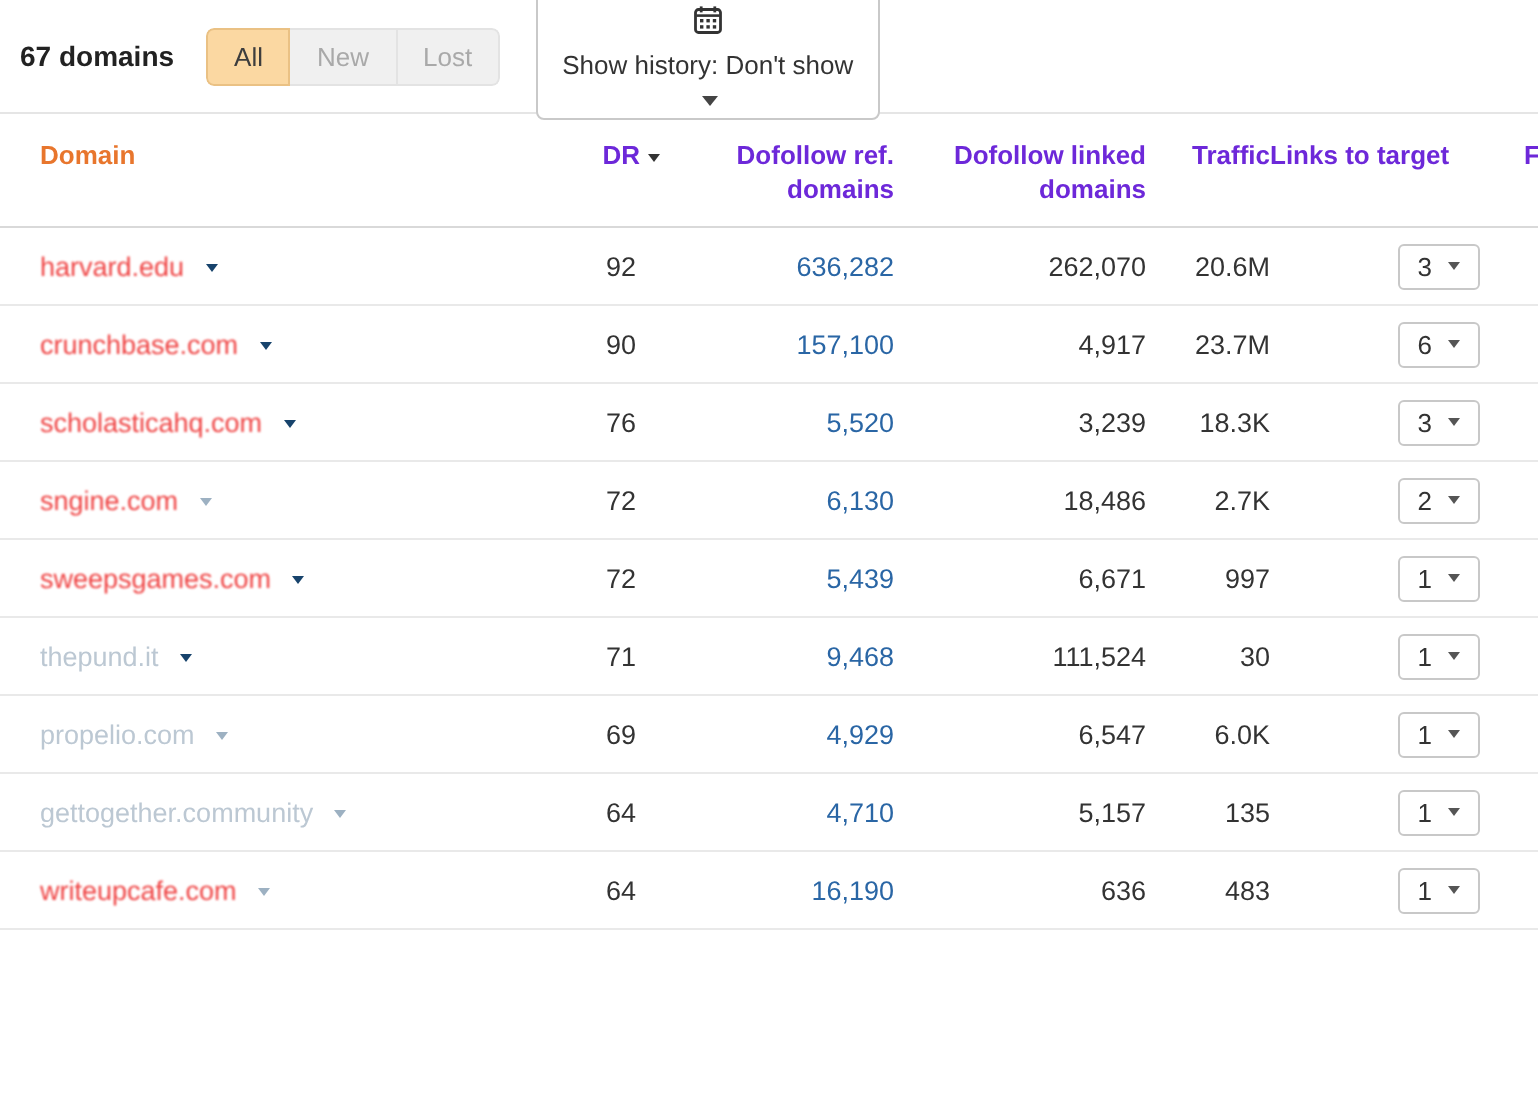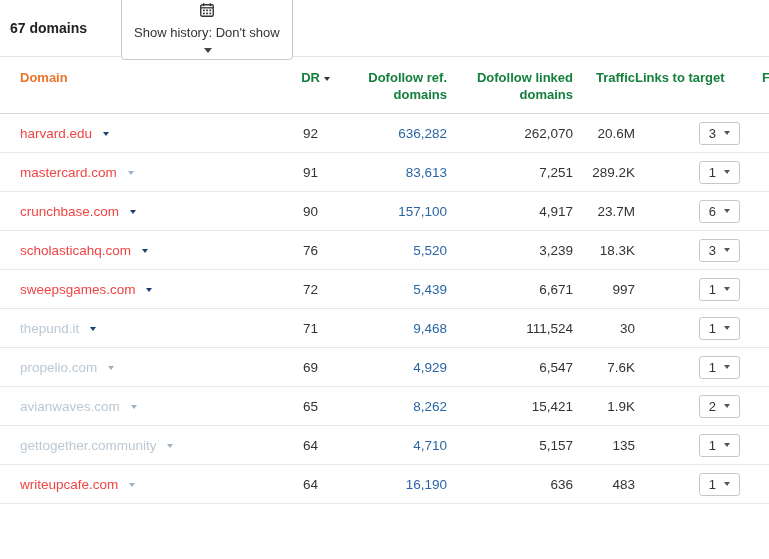--- a/index.html
+++ b/index.html
@@ -25,21 +25,21 @@
   .caret { display:inline-block; width:0; height:0;
            border-left:4px solid transparent; border-right:4px solid transparent;
            border-top:5px solid currentColor; vertical-align:middle; }
   .caret.sm { border-left-width:3.5px; border-right-width:3.5px; border-top-width:4.5px; }
 
   
   table { border-collapse:collapse; table-layout:fixed; width:769px; }
   col.c0{width:288px} col.c1{width:42px} col.c2{width:117px} col.c3{width:126px}
   col.c4{width:62px} col.c5{width:112px} col.c6{width:22px}
   thead td { vertical-align:top; padding-top:12px; padding-bottom:10px;
-             font-size:13px; font-weight:bold; color:#15803d;
+             font-size:13px; font-weight:bold; color:#6d28d9;
              border-bottom:1px solid #d9d9d9; line-height:17px; }
   thead .h-domain { padding-left:20px; color:var(--accent,#e8762d); }
   .ta-r { text-align:right; }
   thead .h-dr { text-align:right; }
   thead .h-links { text-align:left; padding-right:4px; }
   thead .h-clip { white-space:nowrap; overflow:hidden; padding-left:15px; }
 
   tbody td { height:39px; font-size:13.5px; border-bottom:1px solid #e9e9e9;
              vertical-align:middle; }
   td.c-domain { padding-left:20px; white-space:nowrap; overflow:hidden; }
@@ -65,20 +65,25 @@
   .select-caret { color:#555; }
   .sort-caret { color:#333; margin-left:4px; }
   .btn-caret { color:#444; margin-left:2px; }
 </style>
 </head>
 <body>
 
 <div class="toolbar">
   <span class="count">67 domains</span>
 
+  <span class="tab-group">
+    <span class="tab active">All</span>
+    <span class="tab">New</span>
+    <span class="tab">Lost</span>
+  </span>
 
   <span class="history-btn">
     <span class="cal-icon">
       <svg width="14" height="14" viewBox="0 0 14 14">
         <rect x="0.75" y="1.75" width="12.5" height="11.5" rx="1.5" fill="none" stroke="#333" stroke-width="1.4"></rect>
         <line x1="3.6" y1="0.2" x2="3.6" y2="3.2" stroke="#333" stroke-width="1.4"></line>
         <line x1="10.4" y1="0.2" x2="10.4" y2="3.2" stroke="#333" stroke-width="1.4"></line>
         <line x1="1.2" y1="4.8" x2="12.8" y2="4.8" stroke="#333" stroke-width="1.3"></line>
         <rect x="3" y="6.5" width="1.7" height="1.7" fill="#333"></rect>
         <rect x="6.2" y="6.5" width="1.7" height="1.7" fill="#333"></rect>
@@ -145,39 +150,20 @@
     <td class="c-links">
       <span class="select-box">
         <span>3</span>
         <span class="caret sm select-caret"></span>
       </span>
     </td>
     <td></td>
   </tr>
       <tr>
     <td class="c-domain fade-heavy">
-      <span class="domain-name">mastercard.com</span>
-      <span class="caret sm domain-caret caret-light"></span>
-    </td>
-    <td class="c-dr">91</td>
-    <td class="c-ref">
-      <span class="num-link">83,613</span>
-    </td>
-    <td class="c-linked">7,251</td>
-    <td class="c-traffic">289.2K</td>
-    <td class="c-links">
-      <span class="select-box">
-        <span>1</span>
-        <span class="caret sm select-caret"></span>
-      </span>
-    </td>
-    <td></td>
-  </tr>
-      <tr>
-    <td class="c-domain fade-heavy">
       <span class="domain-name">crunchbase.com</span>
       <span class="caret sm domain-caret caret-dark"></span>
     </td>
     <td class="c-dr">90</td>
     <td class="c-ref">
       <span class="num-link">157,100</span>
     </td>
     <td class="c-linked">4,917</td>
     <td class="c-traffic">23.7M</td>
     <td class="c-links">
@@ -195,20 +181,39 @@
     </td>
     <td class="c-dr">76</td>
     <td class="c-ref">
       <span class="num-link">5,520</span>
     </td>
     <td class="c-linked">3,239</td>
     <td class="c-traffic">18.3K</td>
     <td class="c-links">
       <span class="select-box">
         <span>3</span>
+        <span class="caret sm select-caret"></span>
+      </span>
+    </td>
+    <td></td>
+  </tr>
+      <tr>
+    <td class="c-domain fade-heavy">
+      <span class="domain-name">sngine.com</span>
+      <span class="caret sm domain-caret caret-light"></span>
+    </td>
+    <td class="c-dr">72</td>
+    <td class="c-ref">
+      <span class="num-link">6,130</span>
+    </td>
+    <td class="c-linked">18,486</td>
+    <td class="c-traffic">2.7K</td>
+    <td class="c-links">
+      <span class="select-box">
+        <span>2</span>
         <span class="caret sm select-caret"></span>
       </span>
     </td>
     <td></td>
   </tr>
       <tr>
     <td class="c-domain fade-heavy first-dark">
       <span class="domain-name">sweepsgames.com</span>
       <span class="caret sm domain-caret caret-dark"></span>
     </td>
@@ -248,43 +253,24 @@
       <tr>
     <td class="c-domain fade-medium">
       <span class="domain-name">propelio.com</span>
       <span class="caret sm domain-caret caret-light"></span>
     </td>
     <td class="c-dr">69</td>
     <td class="c-ref">
       <span class="num-link">4,929</span>
     </td>
     <td class="c-linked">6,547</td>
-    <td class="c-traffic">7.6K</td>
-    <td class="c-links">
-      <span class="select-box">
-        <span>1</span>
-        <span class="caret sm select-caret"></span>
-      </span>
-    </td>
-    <td></td>
-  </tr>
-      <tr>
-    <td class="c-domain fade-medium">
-      <span class="domain-name">avianwaves.com</span>
-      <span class="caret sm domain-caret caret-light"></span>
-    </td>
-    <td class="c-dr">65</td>
-    <td class="c-ref">
-      <span class="num-link">8,262</span>
-    </td>
-    <td class="c-linked">15,421</td>
-    <td class="c-traffic">1.9K</td>
-    <td class="c-links">
-      <span class="select-box">
-        <span>2</span>
+    <td class="c-traffic">6.0K</td>
+    <td class="c-links">
+      <span class="select-box">
+        <span>1</span>
         <span class="caret sm select-caret"></span>
       </span>
     </td>
     <td></td>
   </tr>
       <tr>
     <td class="c-domain fade-medium first-dark">
       <span class="domain-name">gettogether.community</span>
       <span class="caret sm domain-caret caret-light"></span>
     </td>

